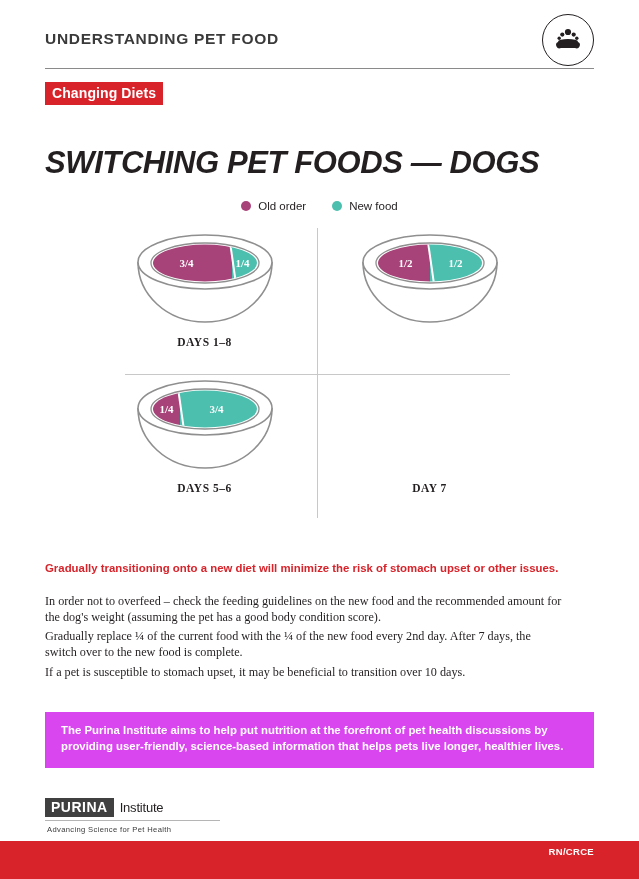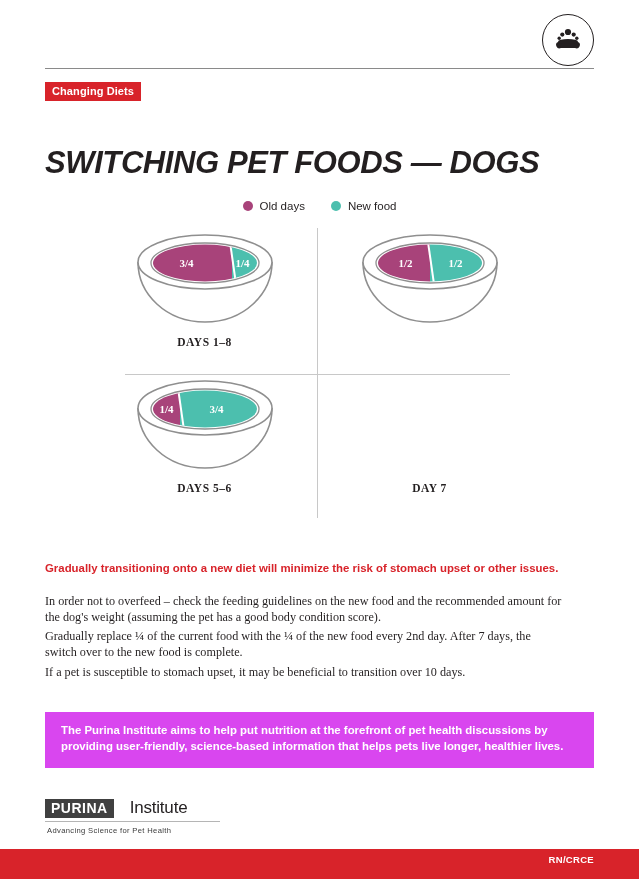--- a/index.html
+++ b/index.html
@@ -62,21 +62,21 @@
     background: #8a8a8a;
   }
 
   
   .tag {
     position: absolute;
     left: 45px;
     top: 82px;
     background: #d8232a;
     color: #ffffff;
-    font-size: 11px;
+    font-size: 14px;
     font-weight: bold;
     padding: 3px 7px 4px 7px;
     letter-spacing: 0.1px;
   }
 
   
   .main-title {
     position: absolute;
     left: 45px;
     top: 124px;
@@ -231,23 +231,23 @@
     background: #404040;
     color: #ffffff;
     font-size: 14px;
     font-weight: bold;
     letter-spacing: 0.5px;
     padding: 1px 6px 2px 6px;
     vertical-align: middle;
   }
   .institute-word {
     display: inline-block;
-    font-size: 17px;
-    color: #231f20;
-    margin-left: 16px;
+    font-size: 13px;
+    color: #231f20;
+    margin-left: 6px;
     vertical-align: middle;
     letter-spacing: -0.2px;
   }
   .tagline {
     margin-top: 4px;
     font-size: 7.6px;
     letter-spacing: 0.35px;
     color: #3a3a3a;
     padding-left: 2px;
   }
@@ -257,39 +257,40 @@
     height: 1px;
     background: #b5b5b5;
   }
 
   
   .bottom-bar {
     position: absolute;
     left: 0;
     bottom: 0;
     width: 639px;
-    height: 30px;
+    height: 38px;
     background: #d8232a;
   }
   .bottom-bar-text {
     position: absolute;
     right: 45px;
     top: 5px;
     font-size: 9.5px;
     font-weight: bold;
     color: #ffffff;
     letter-spacing: 0.3px;
   }
 </style>
 </head>
 <body>
 
 <div class="page">
 
   <div class="header">
+    <div class="header-title">UNDERSTANDING PET FOOD</div>
     <div class="header-logo">
       <svg width="34" height="34" viewBox="0 0 34 34" aria-hidden="true">
         <path d="M7 19 h20 a3 3 0 0 1 -3 6 h-14 a3 3 0 0 1 -3 -6 z" fill="#231f20"></path>
         <ellipse cx="17" cy="18.5" rx="10" ry="2.6" fill="#231f20"></ellipse>
         <circle cx="17" cy="9" r="3.1" fill="#231f20"></circle>
         <circle cx="11.3" cy="11.6" r="2.1" fill="#231f20"></circle>
         <circle cx="22.7" cy="11.6" r="2.1" fill="#231f20"></circle>
         <circle cx="8.2" cy="15.3" r="1.7" fill="#231f20"></circle>
         <circle cx="25.8" cy="15.3" r="1.7" fill="#231f20"></circle>
       </svg>
@@ -297,21 +298,21 @@
   </div>
   <div class="header-rule"></div>
 
   <div class="tag">Changing Diets</div>
 
   <h1 class="main-title">SWITCHING PET FOODS — DOGS</h1>
 
   <div class="legend">
     <div class="legend-item">
       <span class="legend-dot" style="background:#a8437a"></span>
-      <span>Old days</span>
+      <span>Old order</span>
     </div>
     <div class="legend-item">
       <span class="legend-dot" style="background:#4cbfae"></span>
       <span>New food</span>
     </div>
   </div>
 
   <div class="grid">
     <div class="divider-v"></div>
     <div class="divider-h"></div>

